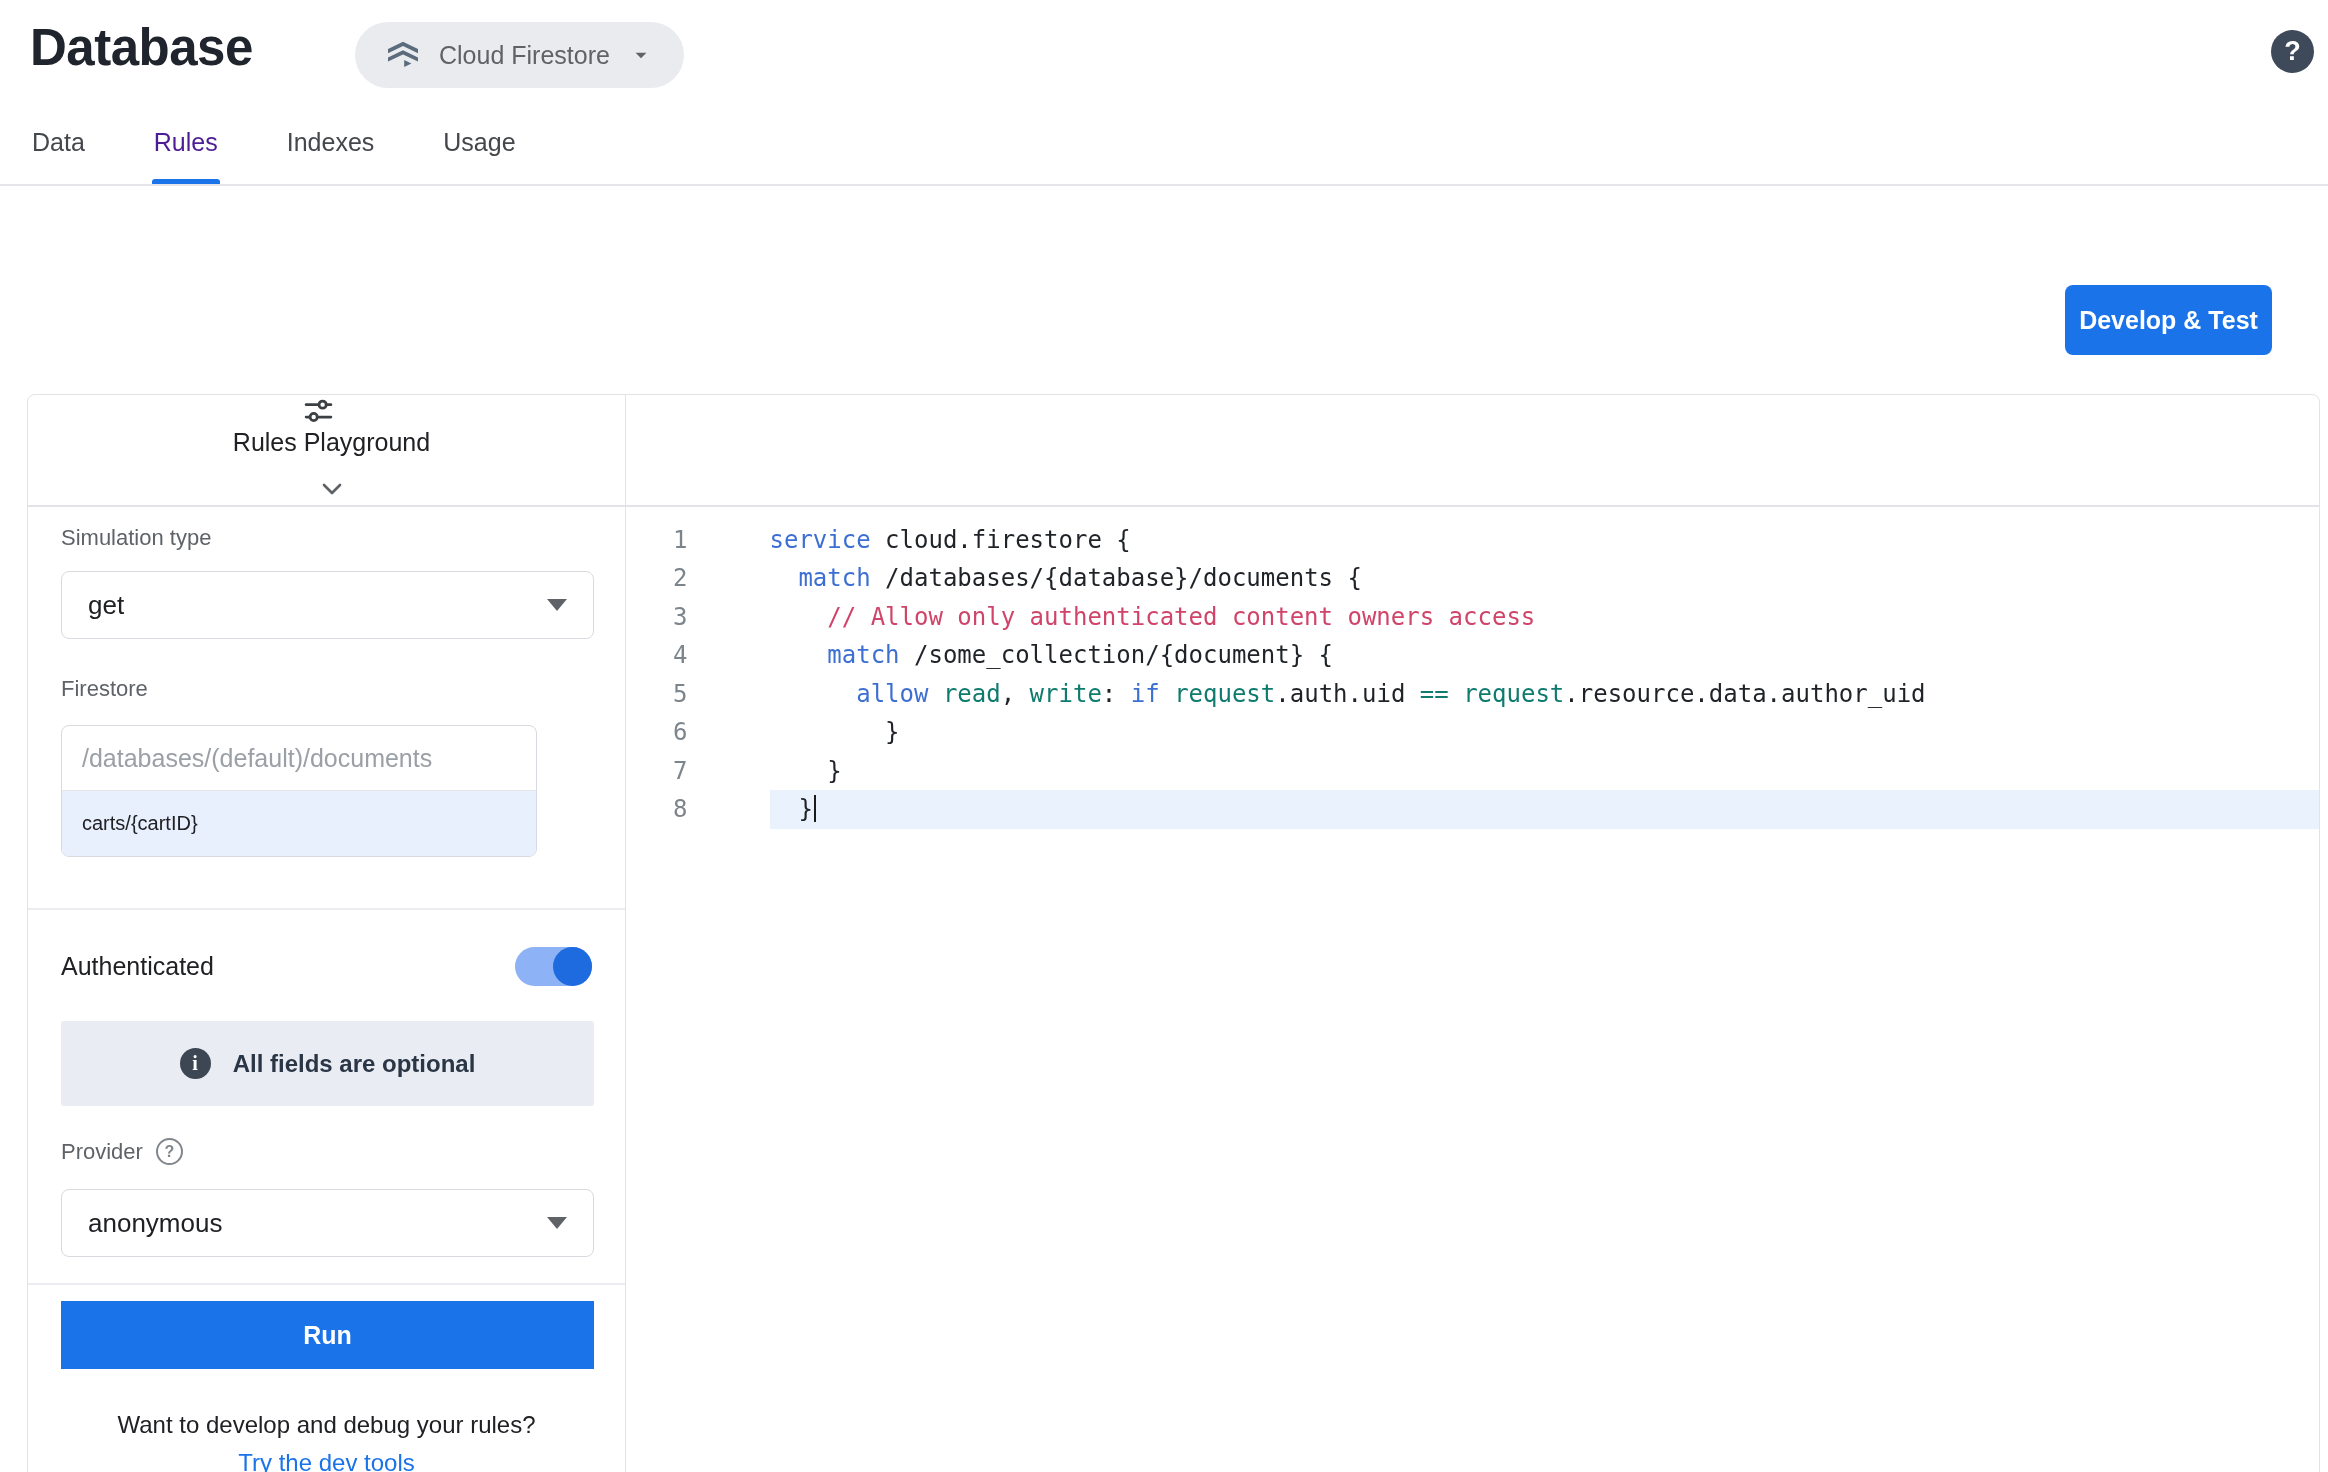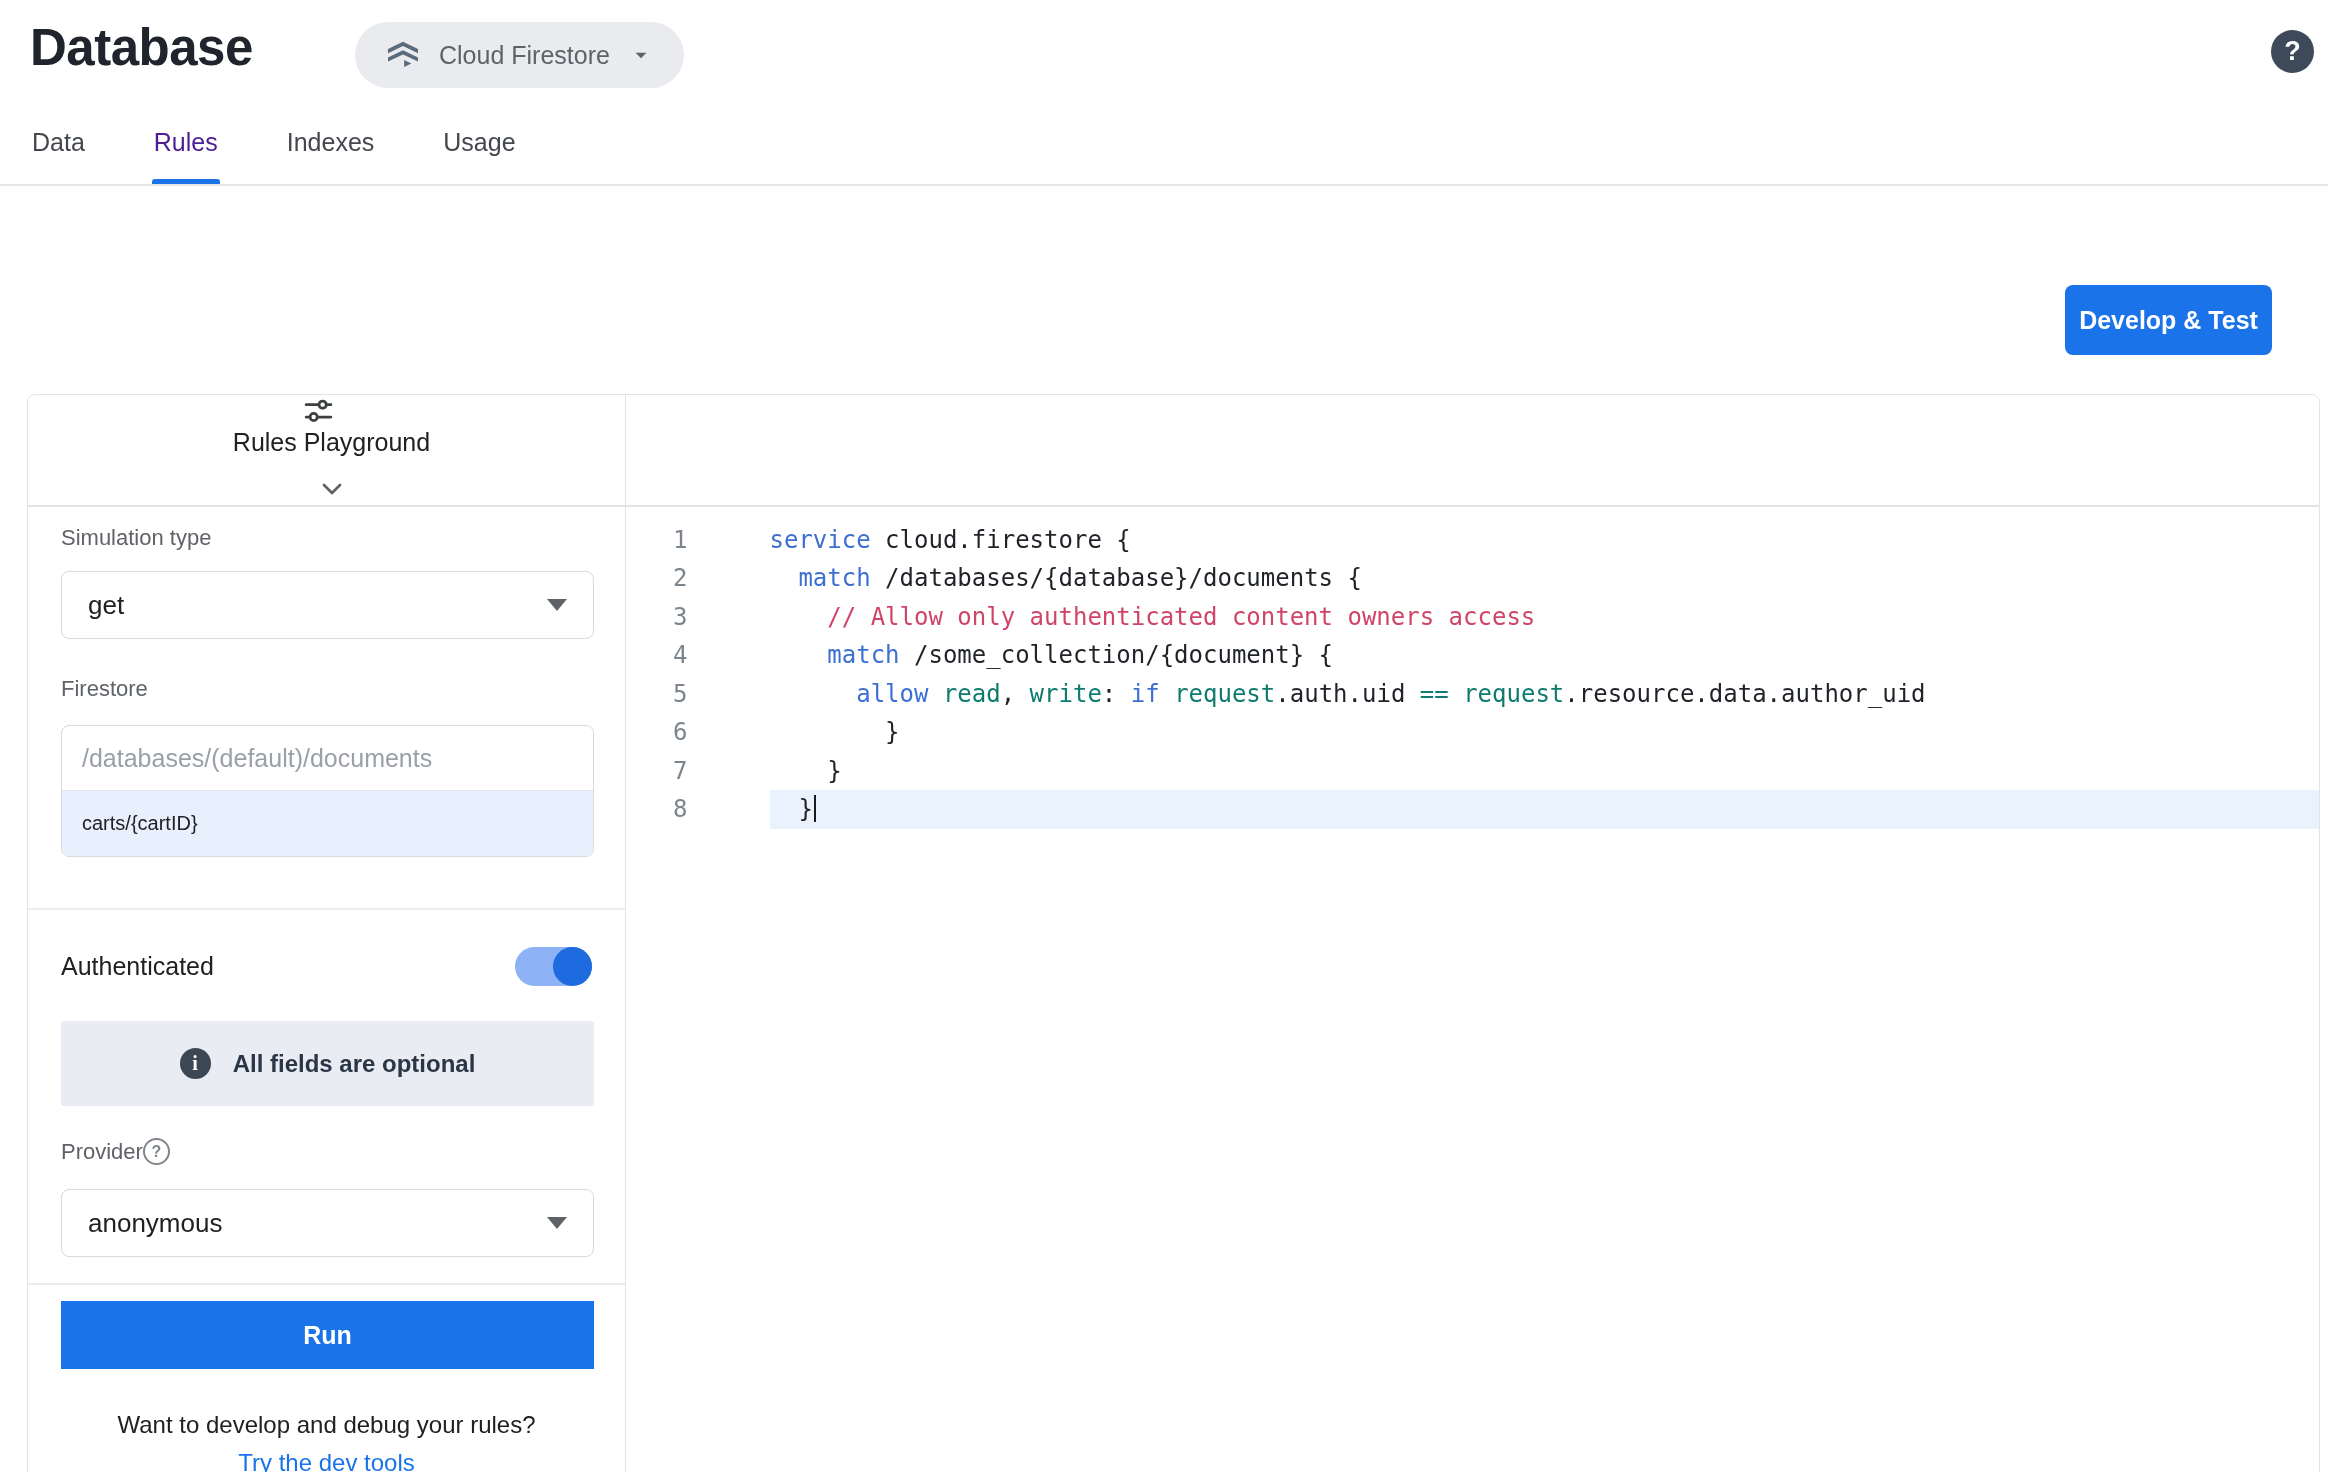--- a/index.html
+++ b/index.html
@@ -78,21 +78,21 @@
     padding:0 26px; font-size:26px; color:#202124; cursor:pointer;
   }
   .sel-sim { top:176px; }
   .sel-provider { top:794px; }
   .sel-caret {
     width:0; height:0; border-left:10px solid transparent; border-right:10px solid transparent;
     border-top:12px solid #5f6368;
   }
 
   .loc-box {
-    position:absolute; left:33px; top:330px; width:533px;
+    position:absolute; left:33px; top:330px; width:476px;
     border:1.5px solid #d7dade; border-radius:8px; overflow:hidden; background:#fff;
   }
   .loc-prefix {
     height:65px; display:flex; align-items:center; padding:0 20px;
     color:#9aa0a6; font-size:25px; border-bottom:1.5px solid #e4e6e9;
   }
   .loc-value {
     height:65px; display:flex; align-items:center; padding:11px 20px;
     color:#202124; font-size:20px; background:#e9f0fd;
   }
@@ -115,21 +115,21 @@
     background:#e9edf3; border-radius:3px;
     display:flex; align-items:center; justify-content:center; gap:22px;
   }
   .info-icon {
     width:31px; height:31px; border-radius:50%; background:#3d4753; color:#fff;
     font-size:20px; font-weight:700; display:flex; align-items:center; justify-content:center;
     font-family:"Liberation Serif", serif; flex:none;
   }
   .info-text { font-size:24px; font-weight:700; color:#2a3645; }
 
-  .provider-row { position:absolute; left:33px; top:743px; display:flex; align-items:center; gap:0; }
+  .provider-row { position:absolute; left:33px; top:743px; display:flex; align-items:center; gap:13px; }
   .provider-label { font-size:22px; color:#5f6368; }
   .qmark {
     width:27px; height:27px; border-radius:50%; border:2px solid #80868b;
     color:#80868b; font-size:16px; font-weight:700;
     display:flex; align-items:center; justify-content:center; cursor:pointer;
   }
 
   .run-btn {
     position:absolute; left:33px; top:906px; width:533px; height:68px;
     background:#1a73e8; border:none; border-radius:0;

